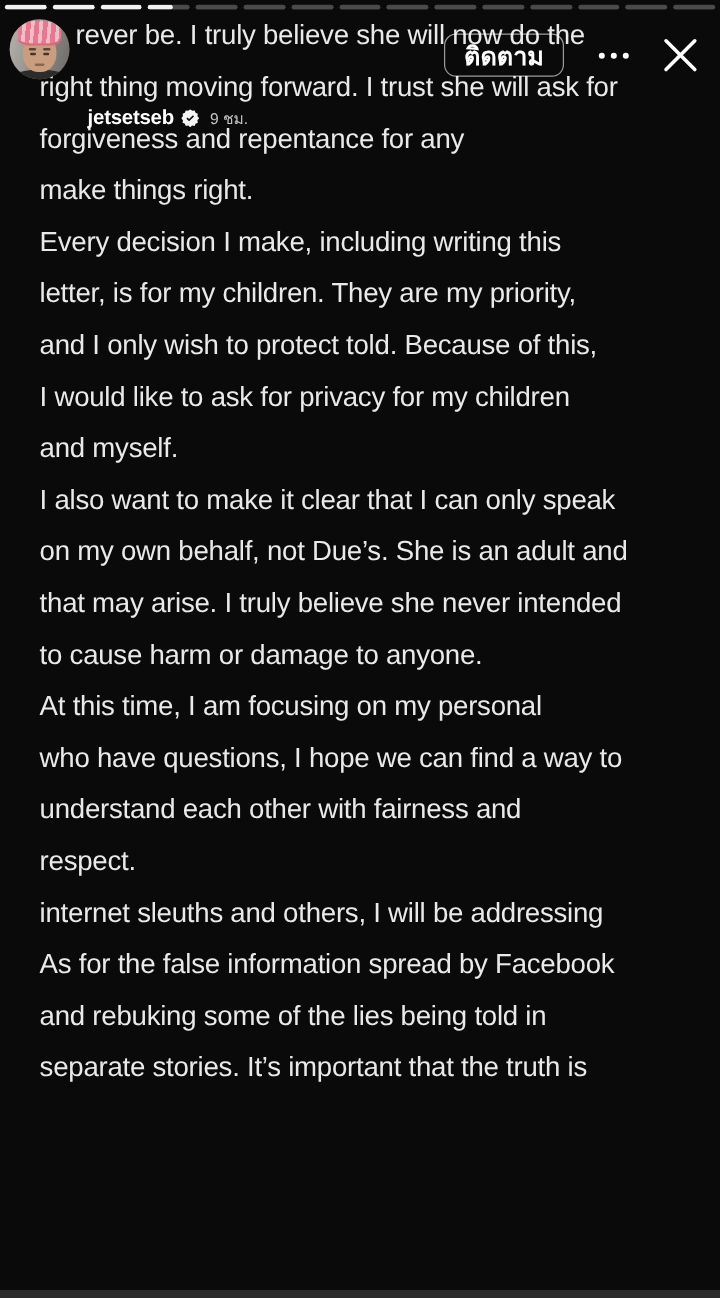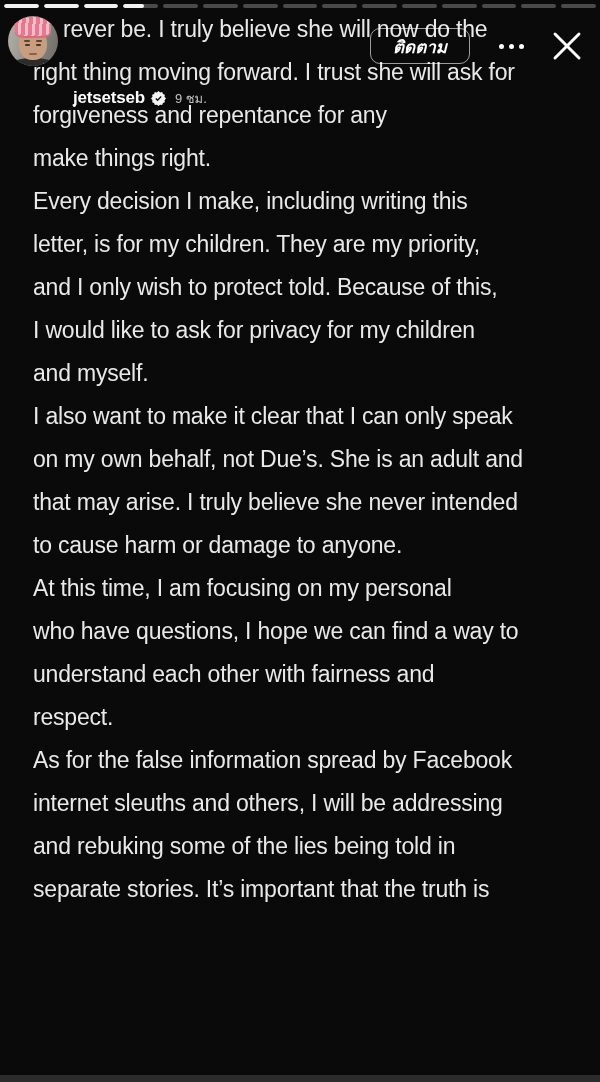--- a/index.html
+++ b/index.html
@@ -78,23 +78,23 @@
     position:absolute;left:73px;top:41px;height:18px;
     display:flex;align-items:center;gap:6px;margin-top:48px;
   }
   .username{color:var(--username);font-weight:bold;font-size:17px;letter-spacing:-0.2px;}
   .verified{width:15px;height:15px;display:inline-flex;}
   .timestamp{color:var(--timestamp);font-size:13px;margin-left:3px;white-space:nowrap;}
 
   .follow-btn{
     position:absolute;left:370px;top:28px;width:100px;height:36px;
     background:transparent;border:1.5px solid var(--follow-border);
-    border-radius:10px;color:#fff;font-weight:bold;font-size:17px;
+    border-radius:10px;color:#fff;font-weight:bold;font-size:21px;
     font-family:inherit;display:flex;align-items:center;justify-content:center;
-    cursor:pointer;padding:0;font-style:italic;
+    cursor:pointer;padding:0;
   }
 
   .more-btn{
     position:absolute;left:499px;top:41px;width:30px;height:10px;
     display:flex;align-items:center;gap:5px;cursor:pointer;
   }
   .dot{width:5px;height:5px;border-radius:50%;background:#fff;}
 
   .close-btn{
     position:absolute;left:547px;top:26px;width:40px;height:40px;
@@ -171,22 +171,22 @@
       <div class="line">I would like to ask for privacy for my children</div>
       <div class="line">and myself.</div>
       <div class="line">I also want to make it clear that I can only speak</div>
       <div class="line">on my own behalf, not Due’s. She is an adult and</div>
       <div class="line">that may arise. I truly believe she never intended</div>
       <div class="line">to cause harm or damage to anyone.</div>
       <div class="line">At this time, I am focusing on my personal</div>
       <div class="line">who have questions, I hope we can find a way to</div>
       <div class="line">understand each other with fairness and</div>
       <div class="line">respect.</div>
+      <div class="line">internet sleuths and others, I will be addressing</div>
       <div class="line">As for the false information spread by Facebook</div>
-      <div class="line">internet sleuths and others, I will be addressing</div>
       <div class="line">and rebuking some of the lies being told in</div>
       <div class="line">separate stories. It’s important that the truth is</div>
     </div>
 
   <div class="header">
 
     <div class="avatar">
       <div class="av-shoulders"></div>
       <div class="av-face"></div>
       <div class="av-beanie"></div>

